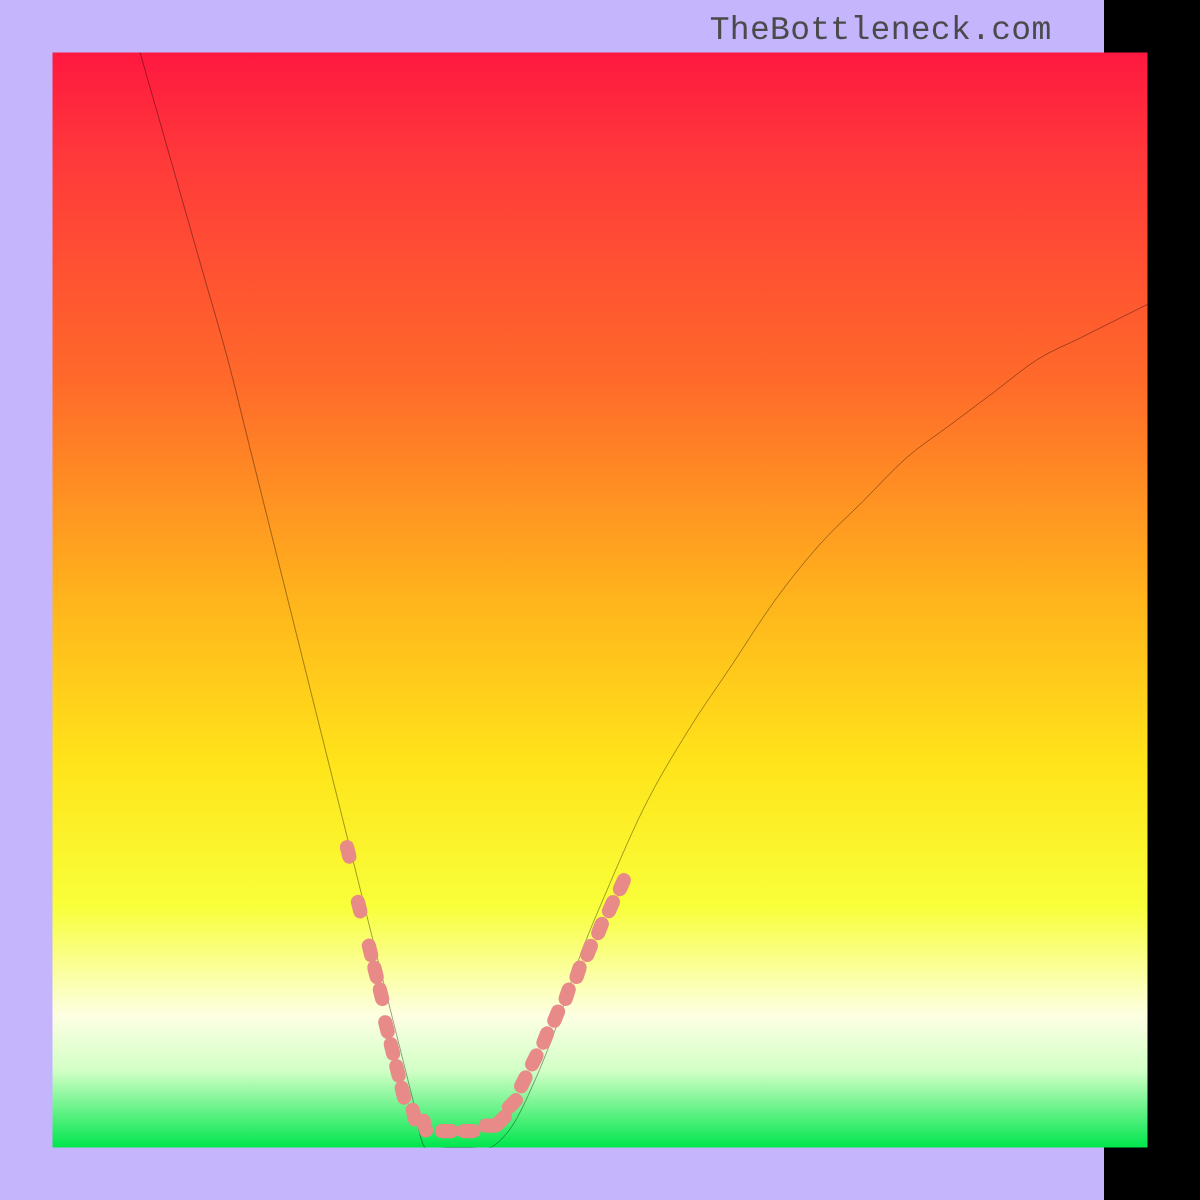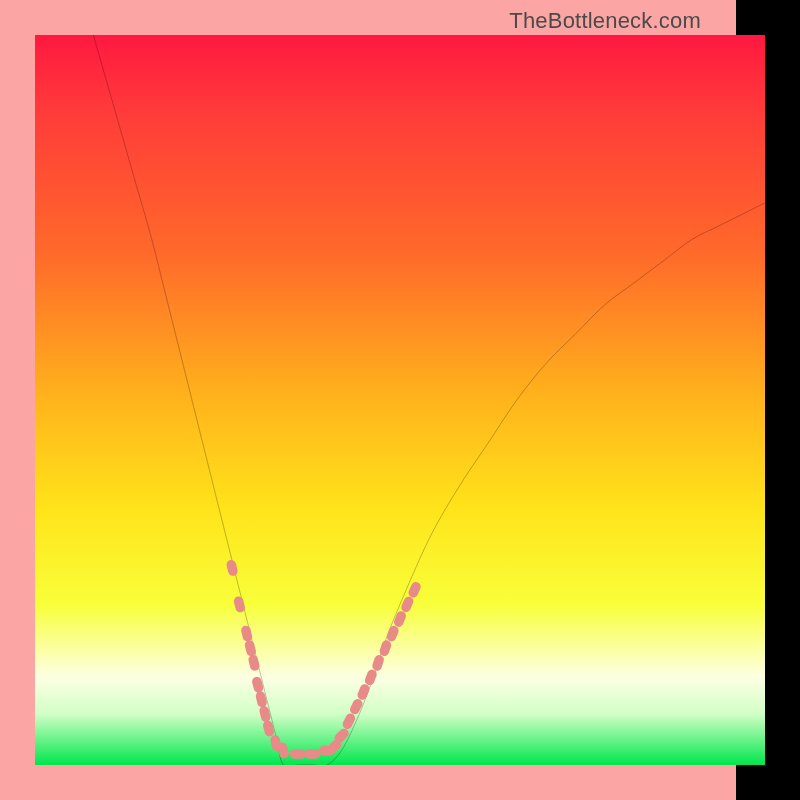--- a/index.html
+++ b/index.html
@@ -8,21 +8,22 @@
     width: 800px;
     height: 800px;
     background: #000;
     font-family: Arial, Helvetica, sans-serif;
     overflow: hidden;
   }
   .outer {
     position: relative;
     width: 736px;
     height: 800px;
-    background: #fca5a5;
+    background: #c4b5fd;
+    font-family: Liberation Mono, monospace;
   }
   .plot-area {
     position: absolute;
     left: 35px;
     top: 35px;
     width: 730px;
     height: 730px;
     
     background: linear-gradient(
       to bottom,

